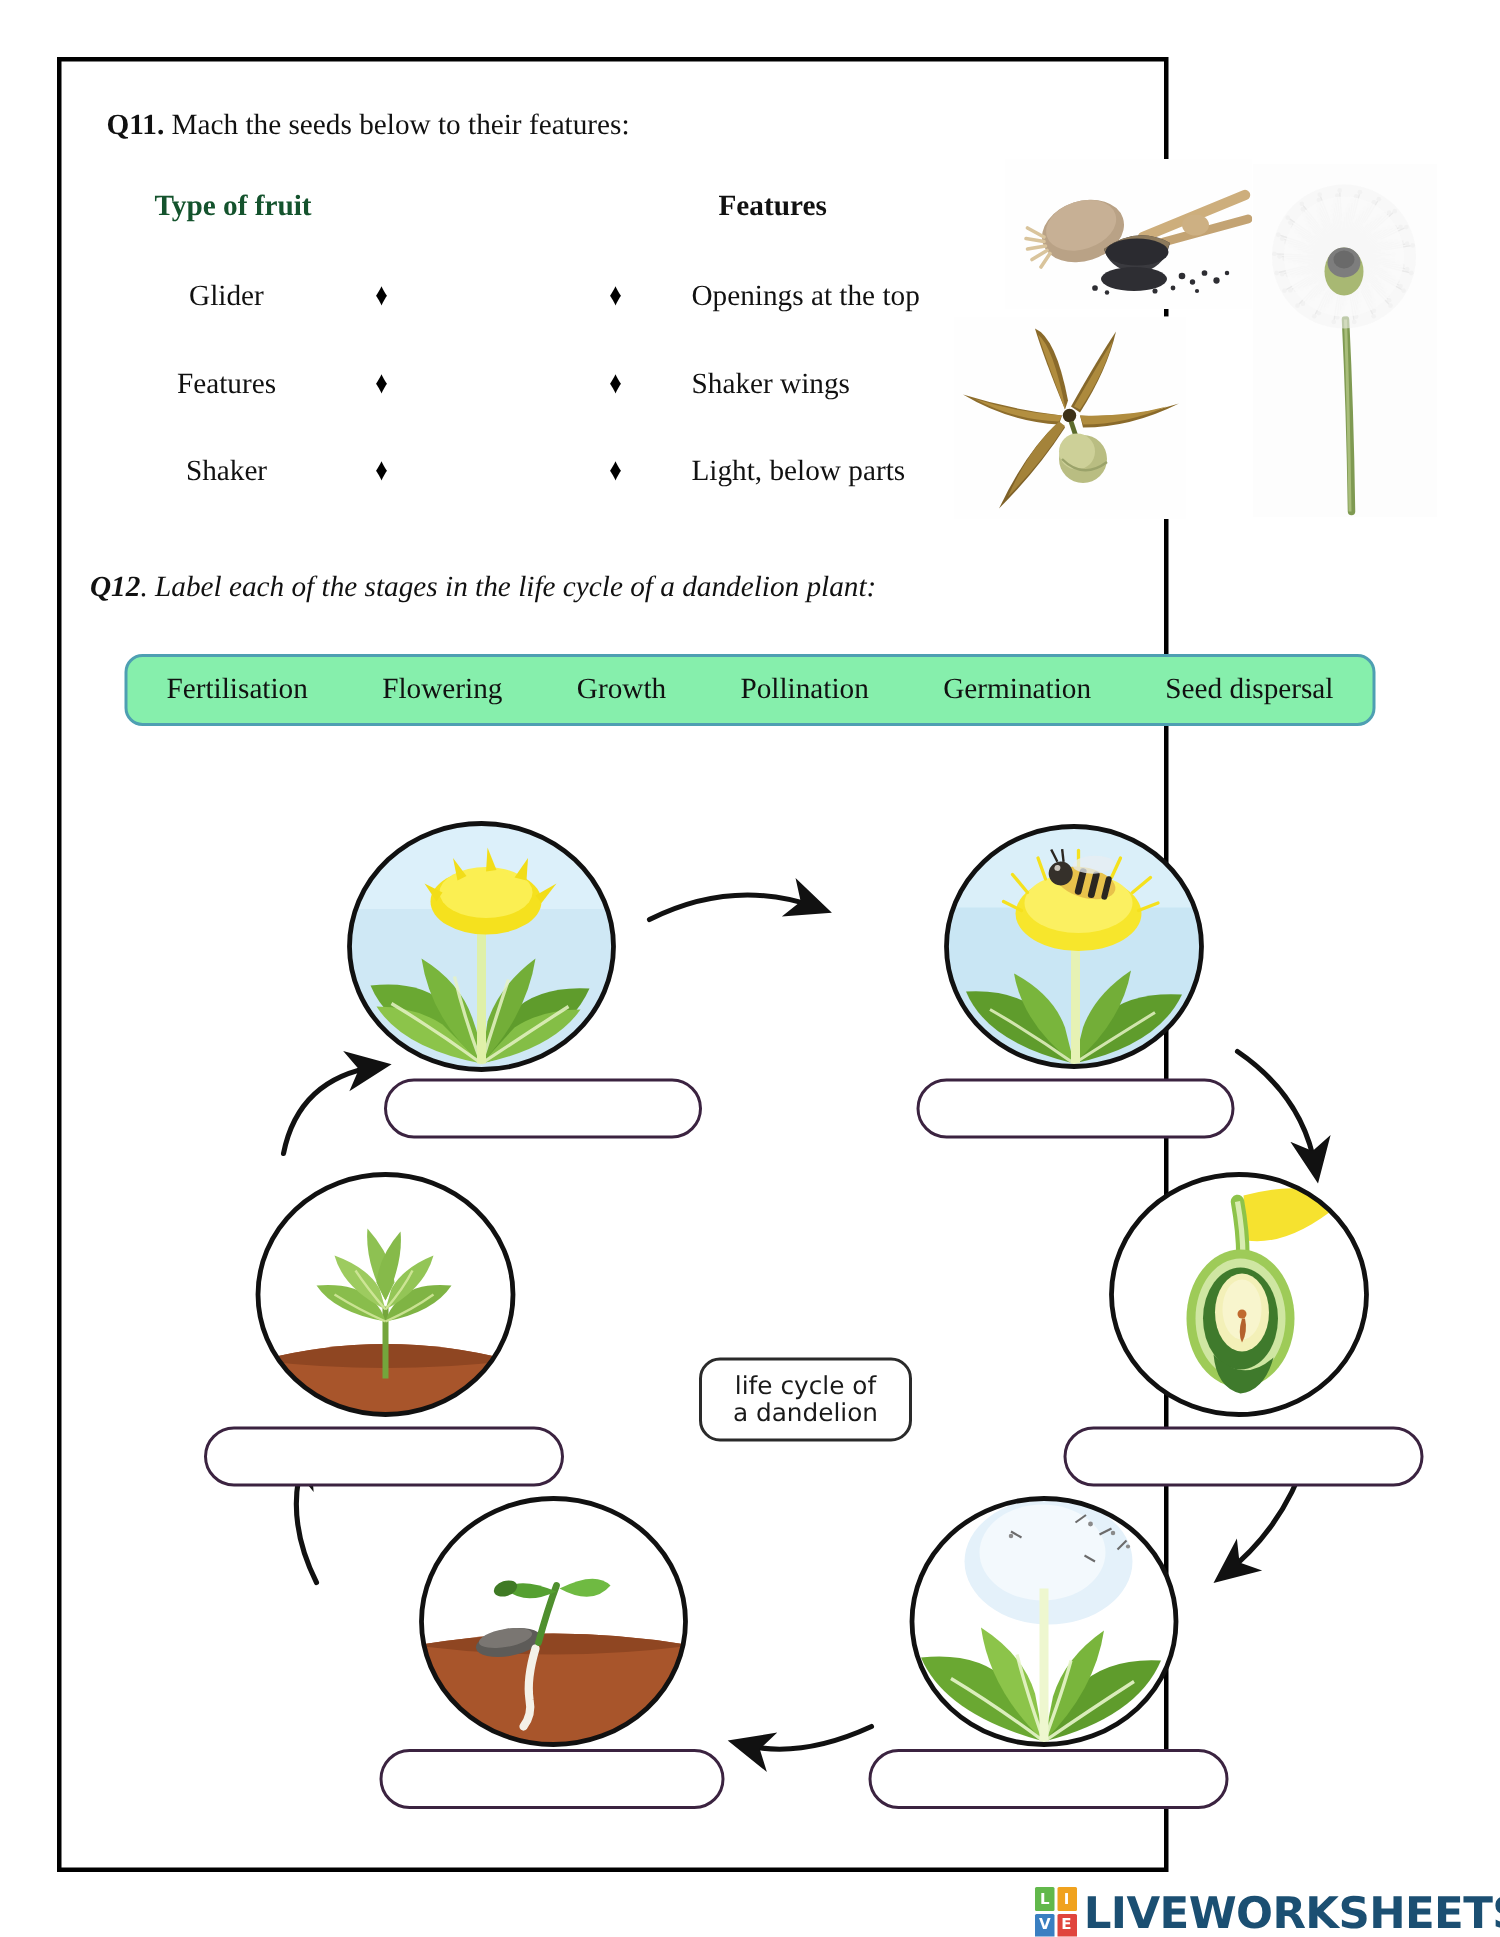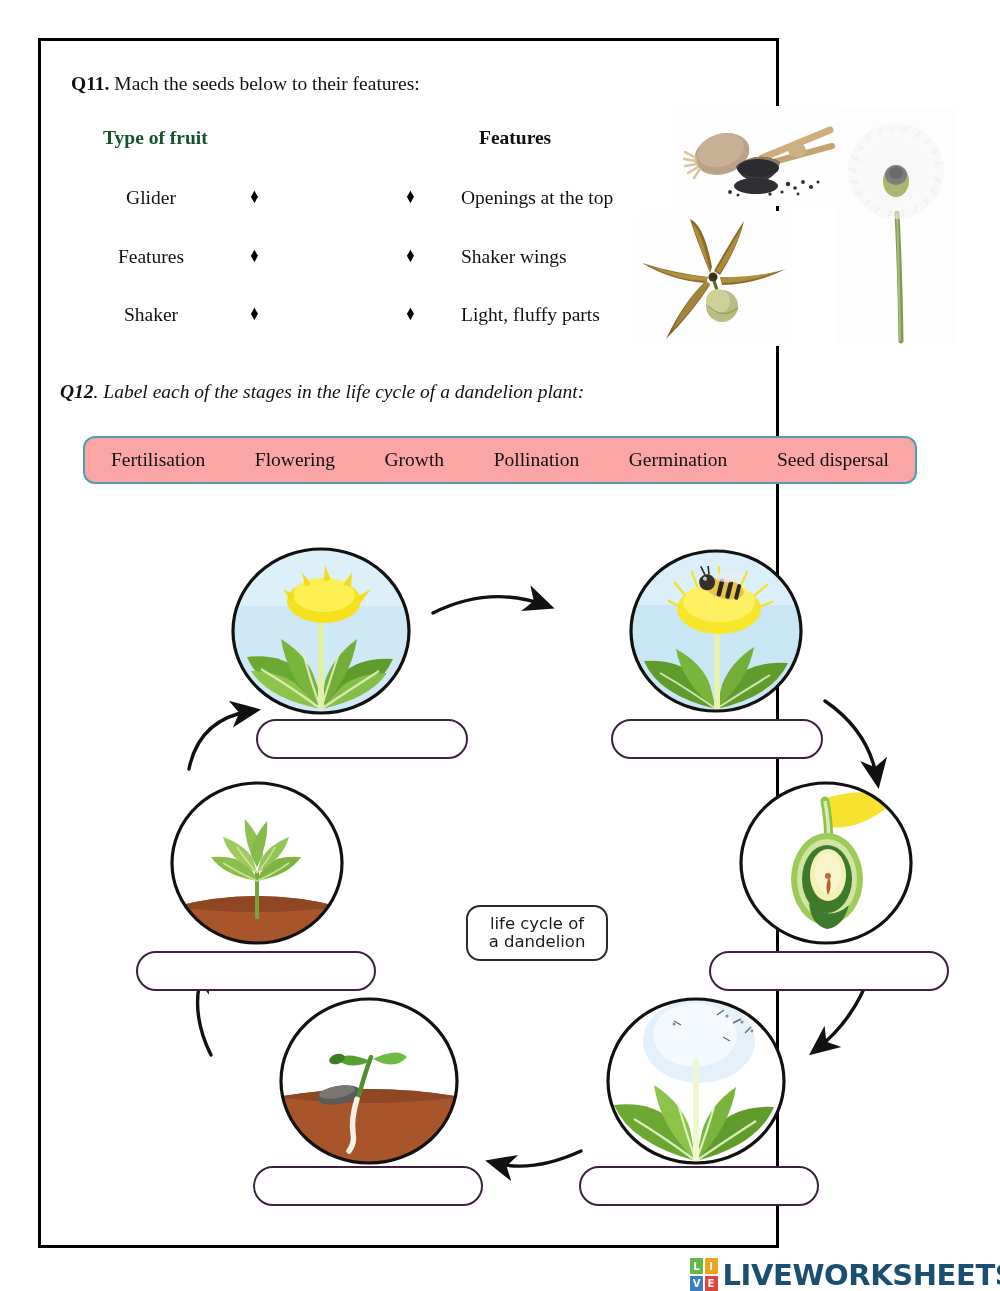--- a/index.html
+++ b/index.html
@@ -81,21 +81,21 @@
     font-size: 19.5px; color: #111; white-space: nowrap; font-style: italic;
   }
   #q12-heading .qnum { font-weight: bold; }
 
   #word-bank {
     position: absolute;
     left: 42px; top: 395px;
     width: 834px; height: 48px;
     border: 2.5px solid #4e9fb2;
     border-radius: 12px;
-    background: #fca5a5;
+    background: #86efac;
     display: flex; align-items: center;
     justify-content: space-between;
     padding: 0 26px;
   }
   #word-bank .wb-word {
     font-size: 19.5px; color: #111; white-space: nowrap;
   }
 
   
   #cycle {
@@ -201,21 +201,21 @@
 
   <div class="match-row r2">
     <span class="mr-left-label">Shaker</span>
     <span class="drop">
       <span class="glyph">♦</span>
     </span>
     <span class="mr-gap"></span>
     <span class="drop">
       <span class="glyph">♦</span>
     </span>
-    <span class="mr-right-label">Light, fluffy parts</span>
+    <span class="mr-right-label">Light, below parts</span>
   </div>
 
   <div class="photo" id="photo-poppy">
     <svg width="165" height="100" viewBox="0 0 165 100">
       <rect width="165" height="100" fill="#fefefe"></rect>
 
       <path d="M92 52 L160 24" stroke="#cdae7c" stroke-width="7" stroke-linecap="round"></path>
       <path d="M96 58 L162 40" stroke="#c3a373" stroke-width="6" stroke-linecap="round"></path>
       <ellipse cx="127" cy="44" rx="9" ry="7" fill="#cdb083"></ellipse>
 

